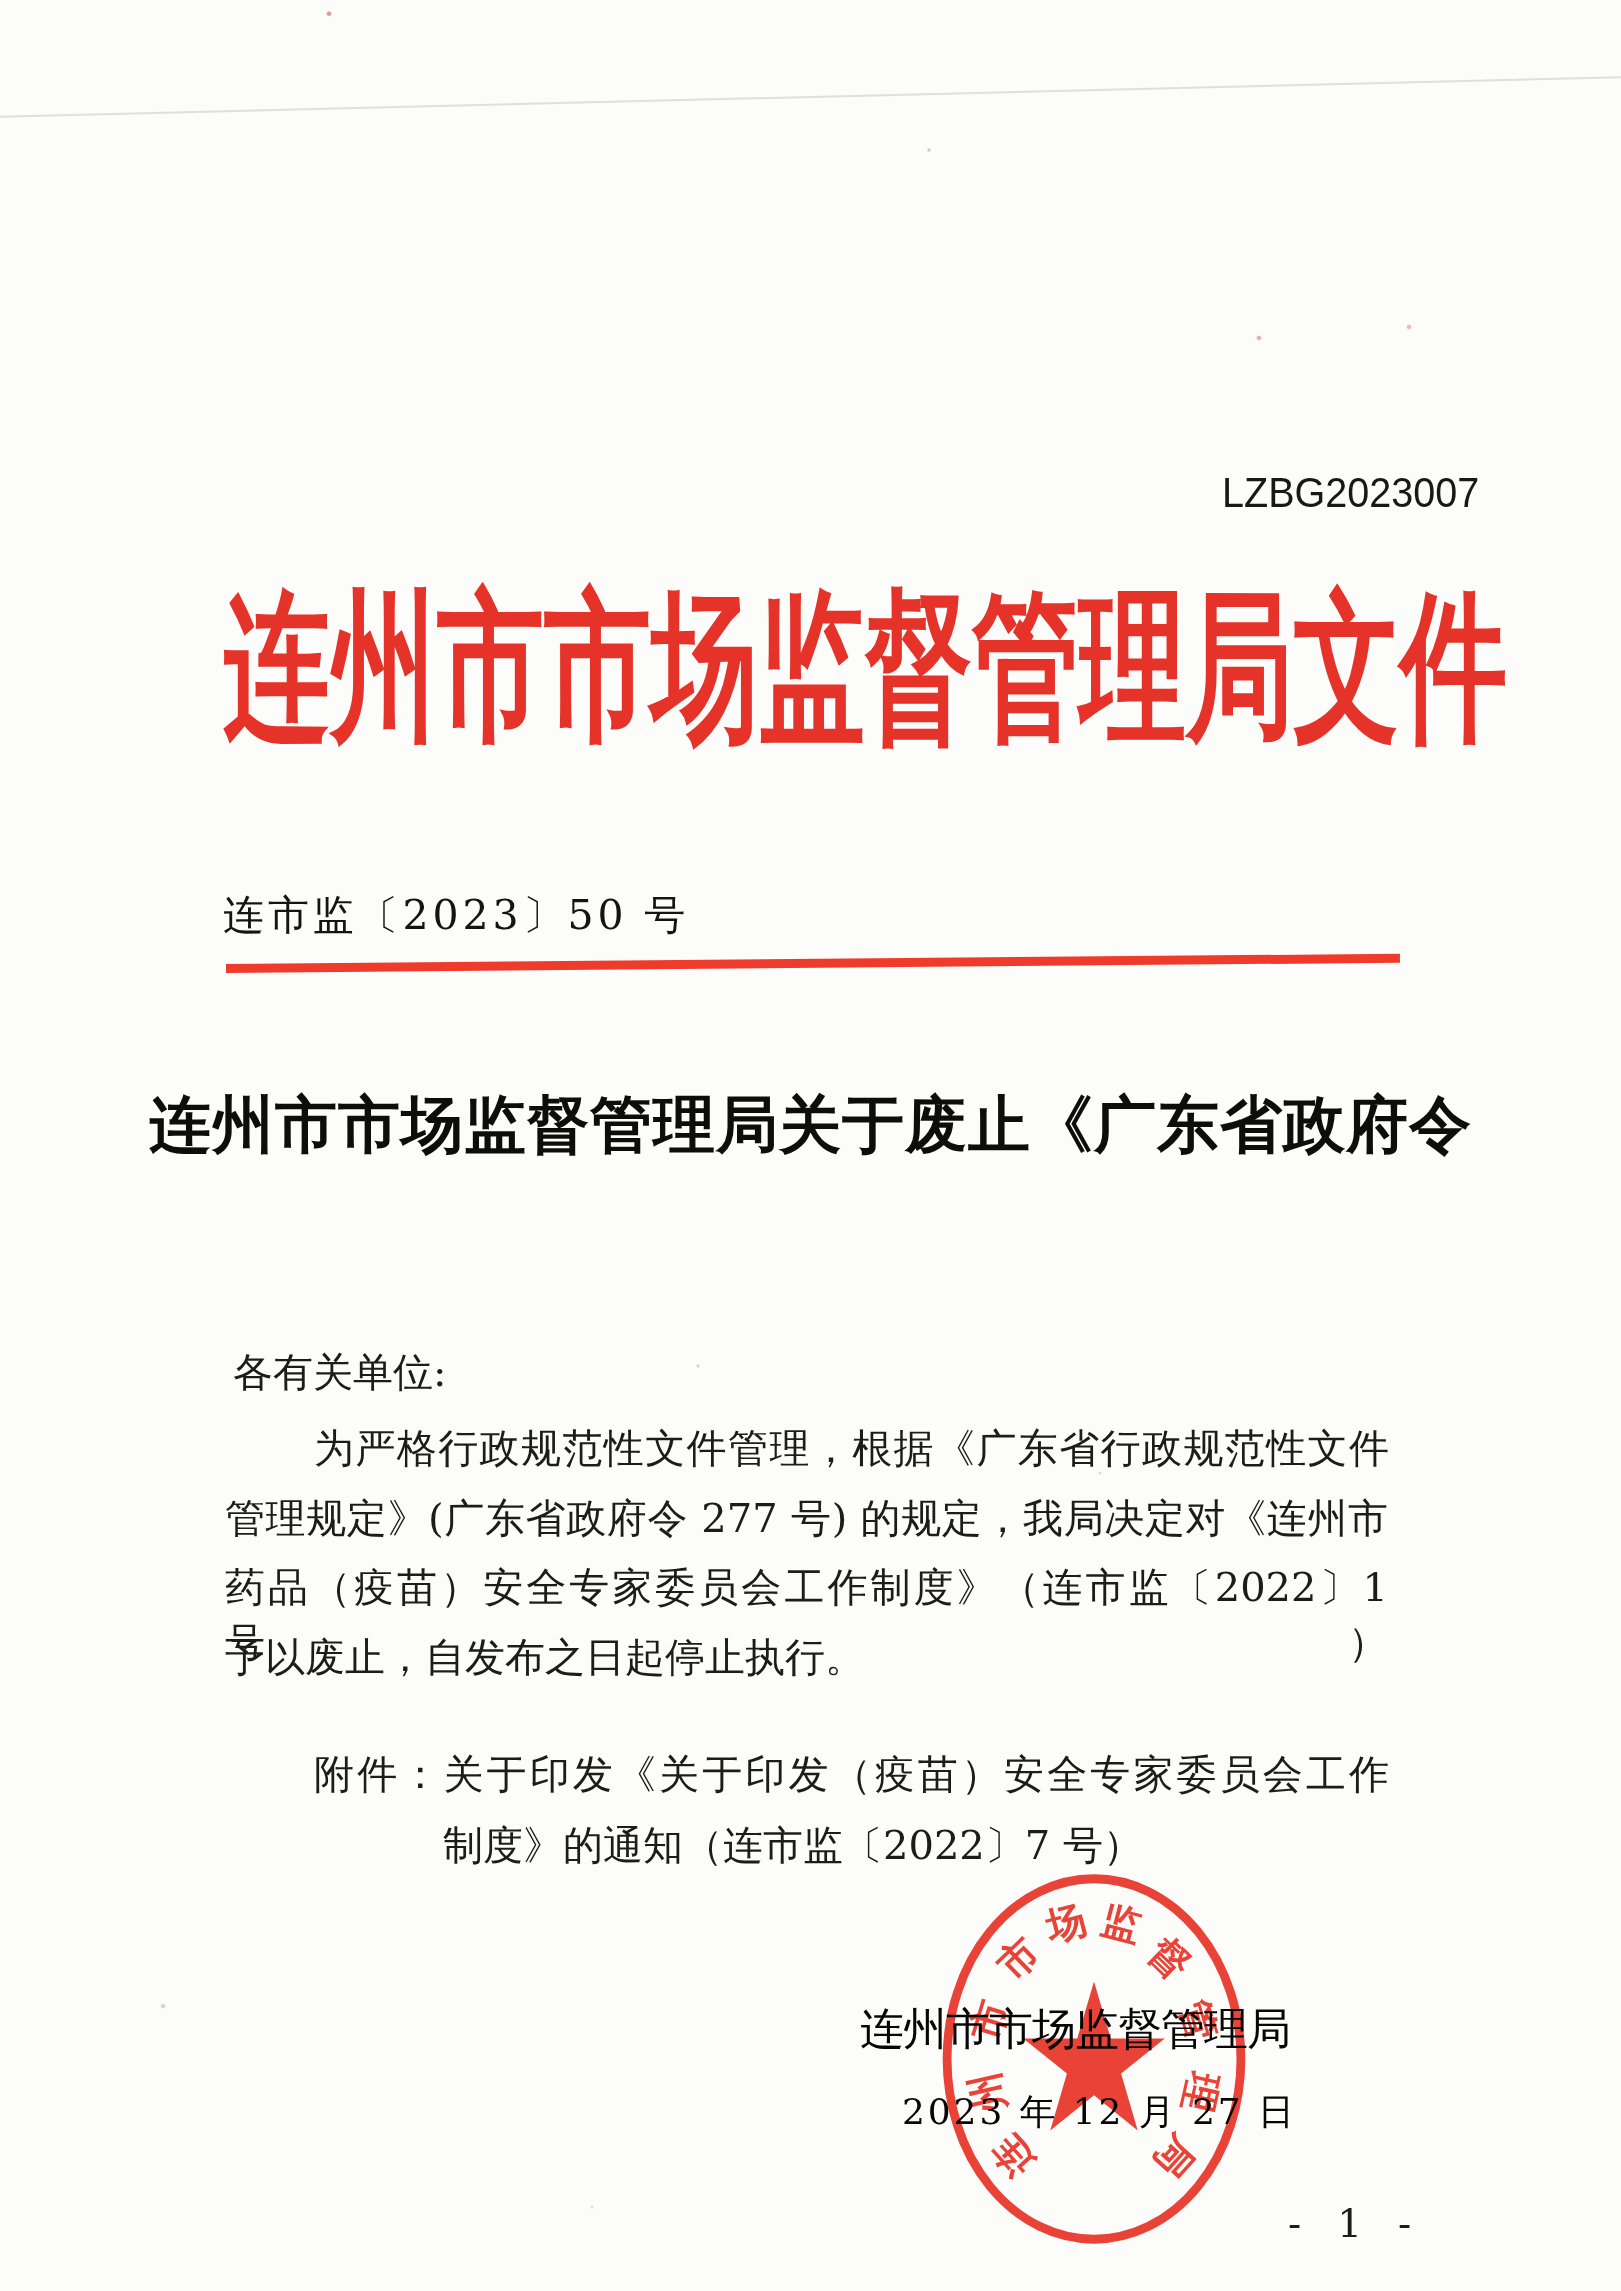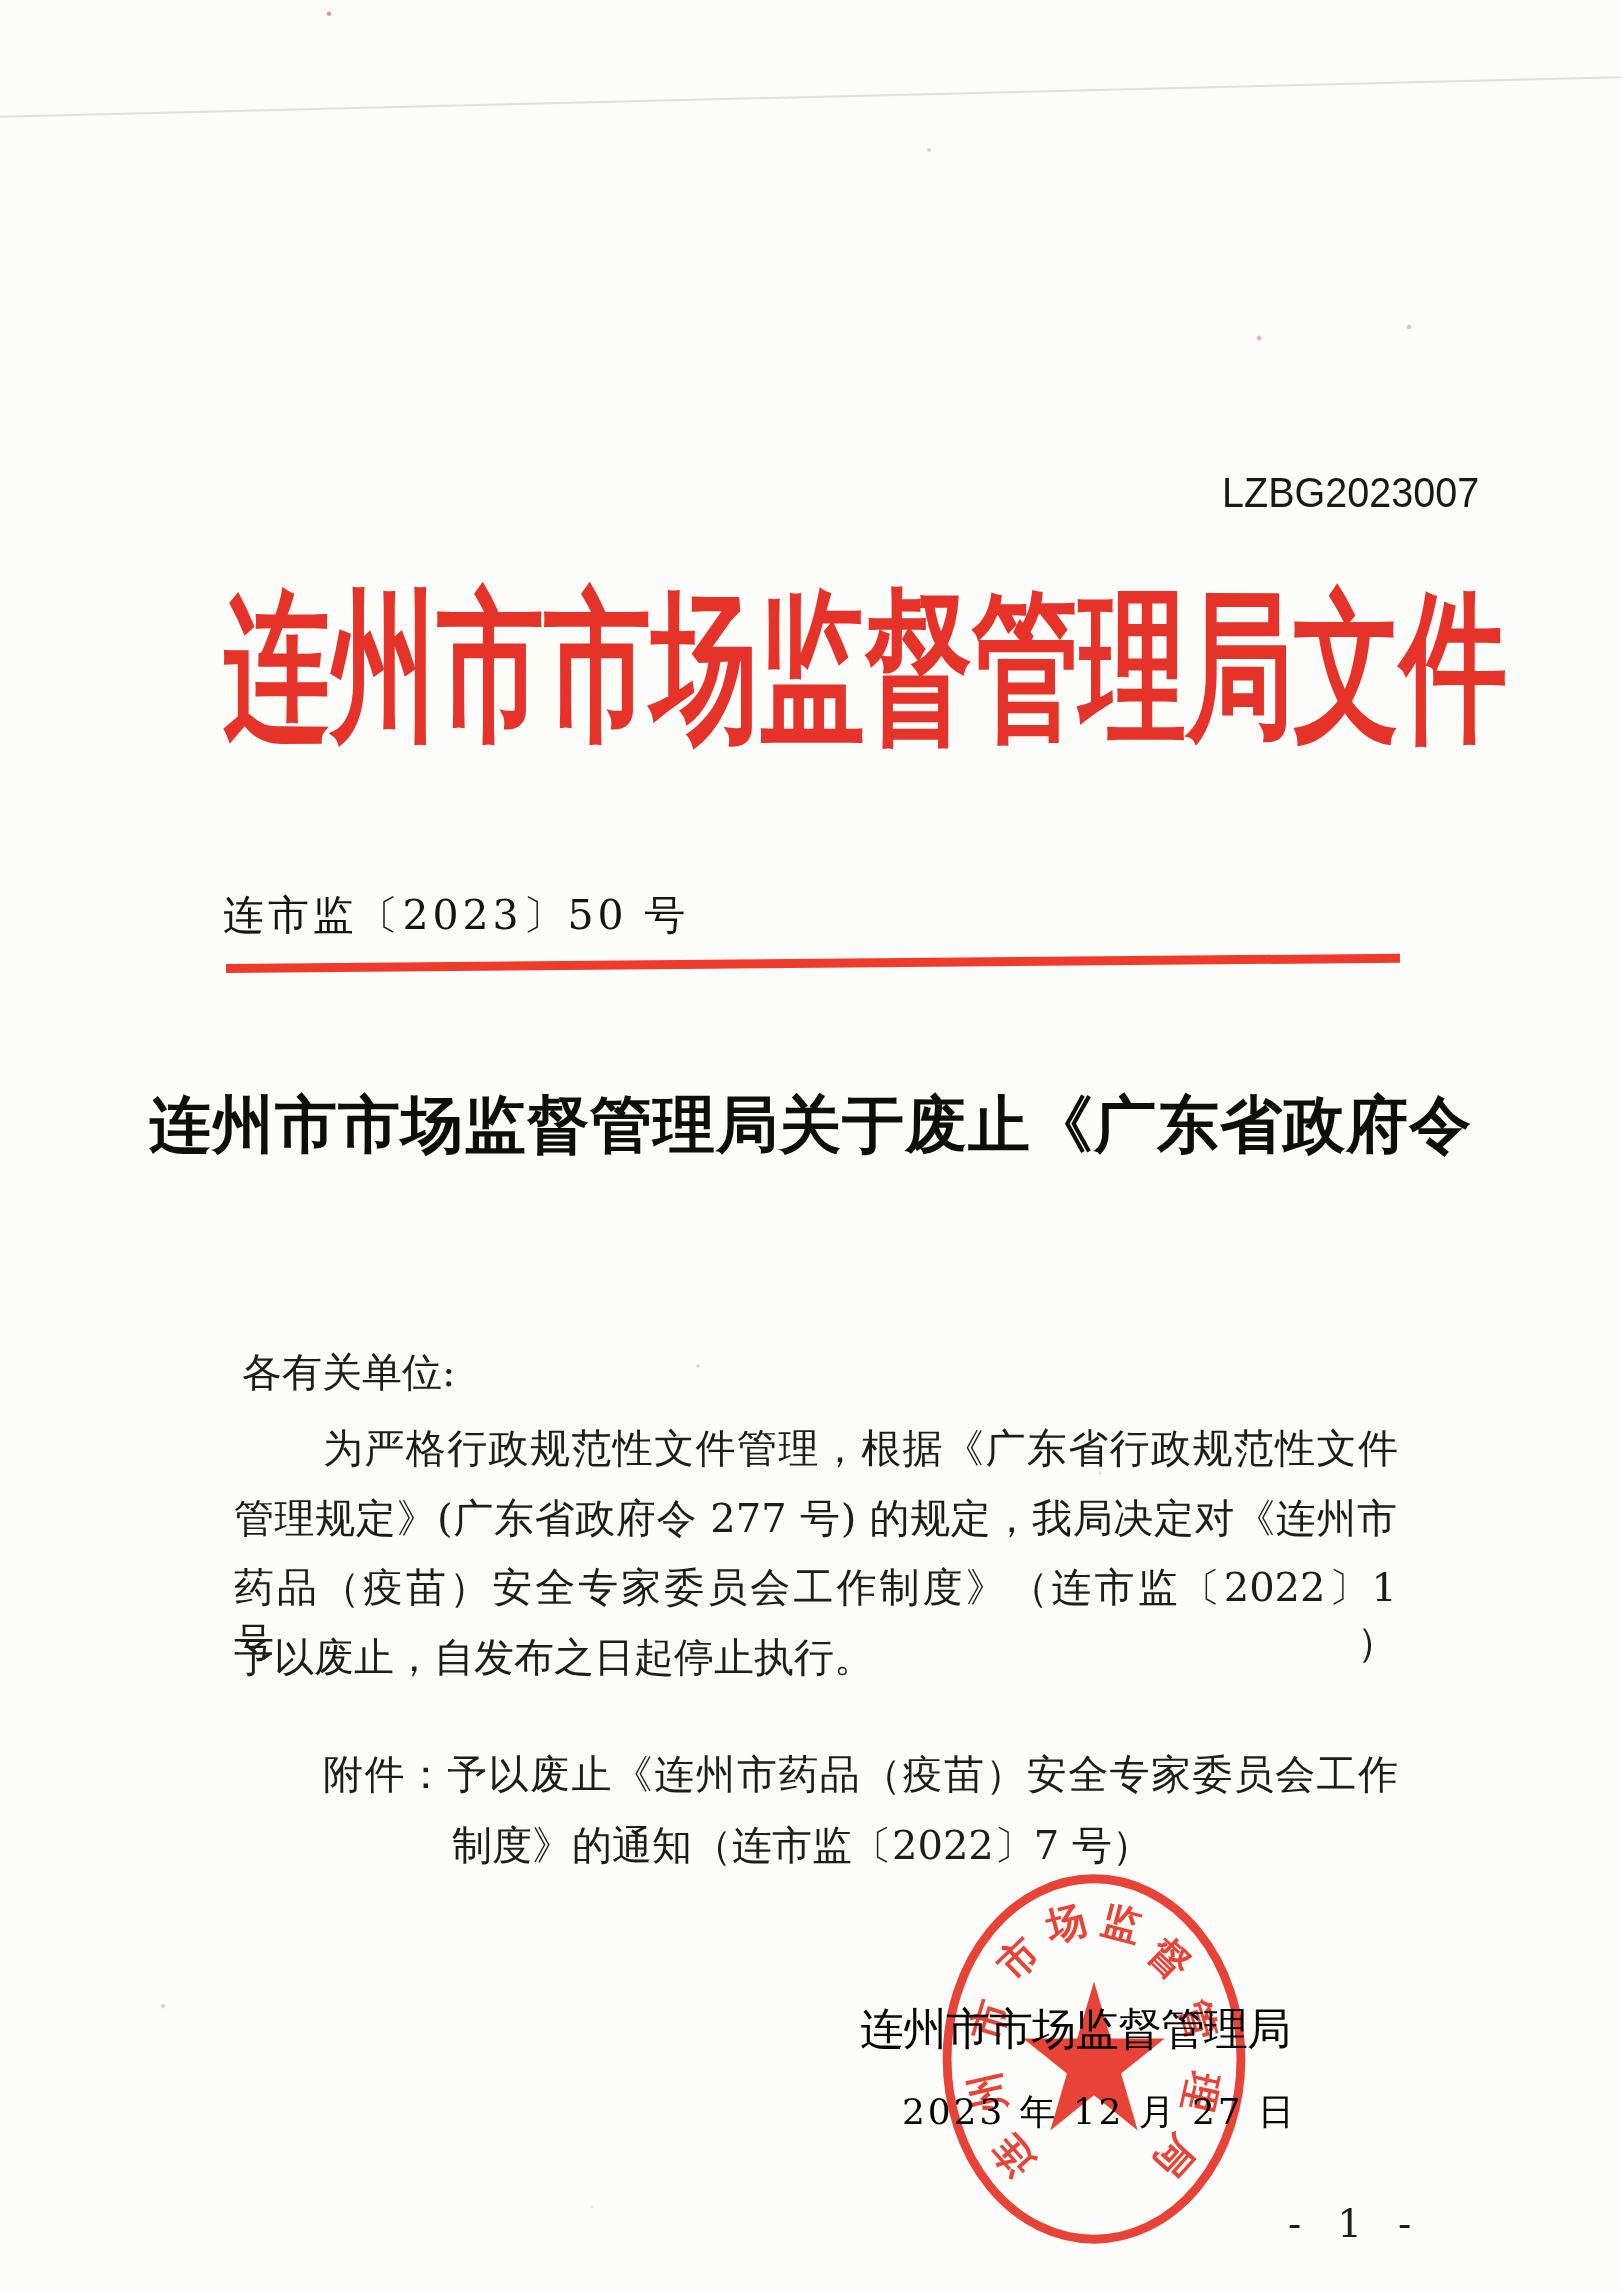--- a/index.html
+++ b/index.html
@@ -46,21 +46,21 @@
   .red-rule{
     position:absolute;left:226px;top:964px;width:1174px;height:8.8px;
     background:var(--rule-red,#ee3b2c);
     transform:rotate(-0.5deg);transform-origin:left center;
   }
   .title{
     position:absolute;left:137px;top:1078px;width:1347px;
     text-align:center;font-size:62px;font-weight:bold;color:#0d0d0b;
     line-height:93px;letter-spacing:1px;white-space:nowrap;
   }
-  .bodytext{font-size:40px;color:#1c1c1a;white-space:nowrap;margin-left:9px;}
+  .bodytext{font-size:40px;color:#1c1c1a;white-space:nowrap;}
   .just{white-space:normal;text-align:justify;text-align-last:justify;}
   .salutation{position:absolute;left:233px;top:1345px;}
   .bl1{position:absolute;left:314px;top:1421px;width:1075px;}
   .bl2{position:absolute;left:225px;top:1491px;width:1163px;}
   .bl3{position:absolute;left:225px;top:1560px;width:1163px;}
   .bl4{position:absolute;left:225px;top:1630px;}
   .att1{position:absolute;left:314px;top:1747px;width:1075px;}
   .att2{position:absolute;left:443px;top:1818px;}
   .stamp{
     position:absolute;left:936px;top:1868px;width:316px;height:382px;
@@ -108,21 +108,21 @@
     <div>连州市市场监督管理局关于废止《广东省政府令</div>
   </div>
 
   <div class="bodytext salutation">各有关单位:</div>
 
   <div class="bodytext bl1 just">为严格行政规范性文件管理，根据《广东省行政规范性文件</div>
   <div class="bodytext bl2 just">管理规定》(广东省政府令 277 号) 的规定，我局决定对《连州市</div>
   <div class="bodytext bl3 just">药品（疫苗）安全专家委员会工作制度》（连市监〔2022〕1 号）</div>
   <div class="bodytext bl4">予以废止，自发布之日起停止执行。</div>
 
-  <div class="bodytext att1 just">附件：予以废止《连州市药品（疫苗）安全专家委员会工作</div>
+  <div class="bodytext att1 just">附件：关于印发《关于印发（疫苗）安全专家委员会工作</div>
   <div class="bodytext att2">制度》的通知（连市监〔2022〕7 号）</div>
 
   <div class="stamp">
     <svg viewBox="0 0 322 390" xmlns="http://www.w3.org/2000/svg">
       <ellipse class="seal-ring" cx="161" cy="195" rx="150" ry="184"></ellipse>
       <polygon class="seal-star" points="0,-80 18,-24.7 76.1,-24.7 29.1,9.4 47,64.7 0,30.6 -47,64.7 -29.1,9.4 -76.1,-24.7 -18,-24.7" transform="translate(161,200) scale(0.95,1.05)"></polygon>
       <g id="seal-chars">
           <text class="seal-char" transform="translate(77.8,294.7) rotate(-132.0)">连</text>
           <text class="seal-char" transform="translate(51.7,229.0) rotate(-102.7)">州</text>
           <text class="seal-char" transform="translate(53.7,155.1) rotate(-73.3)">市</text>

